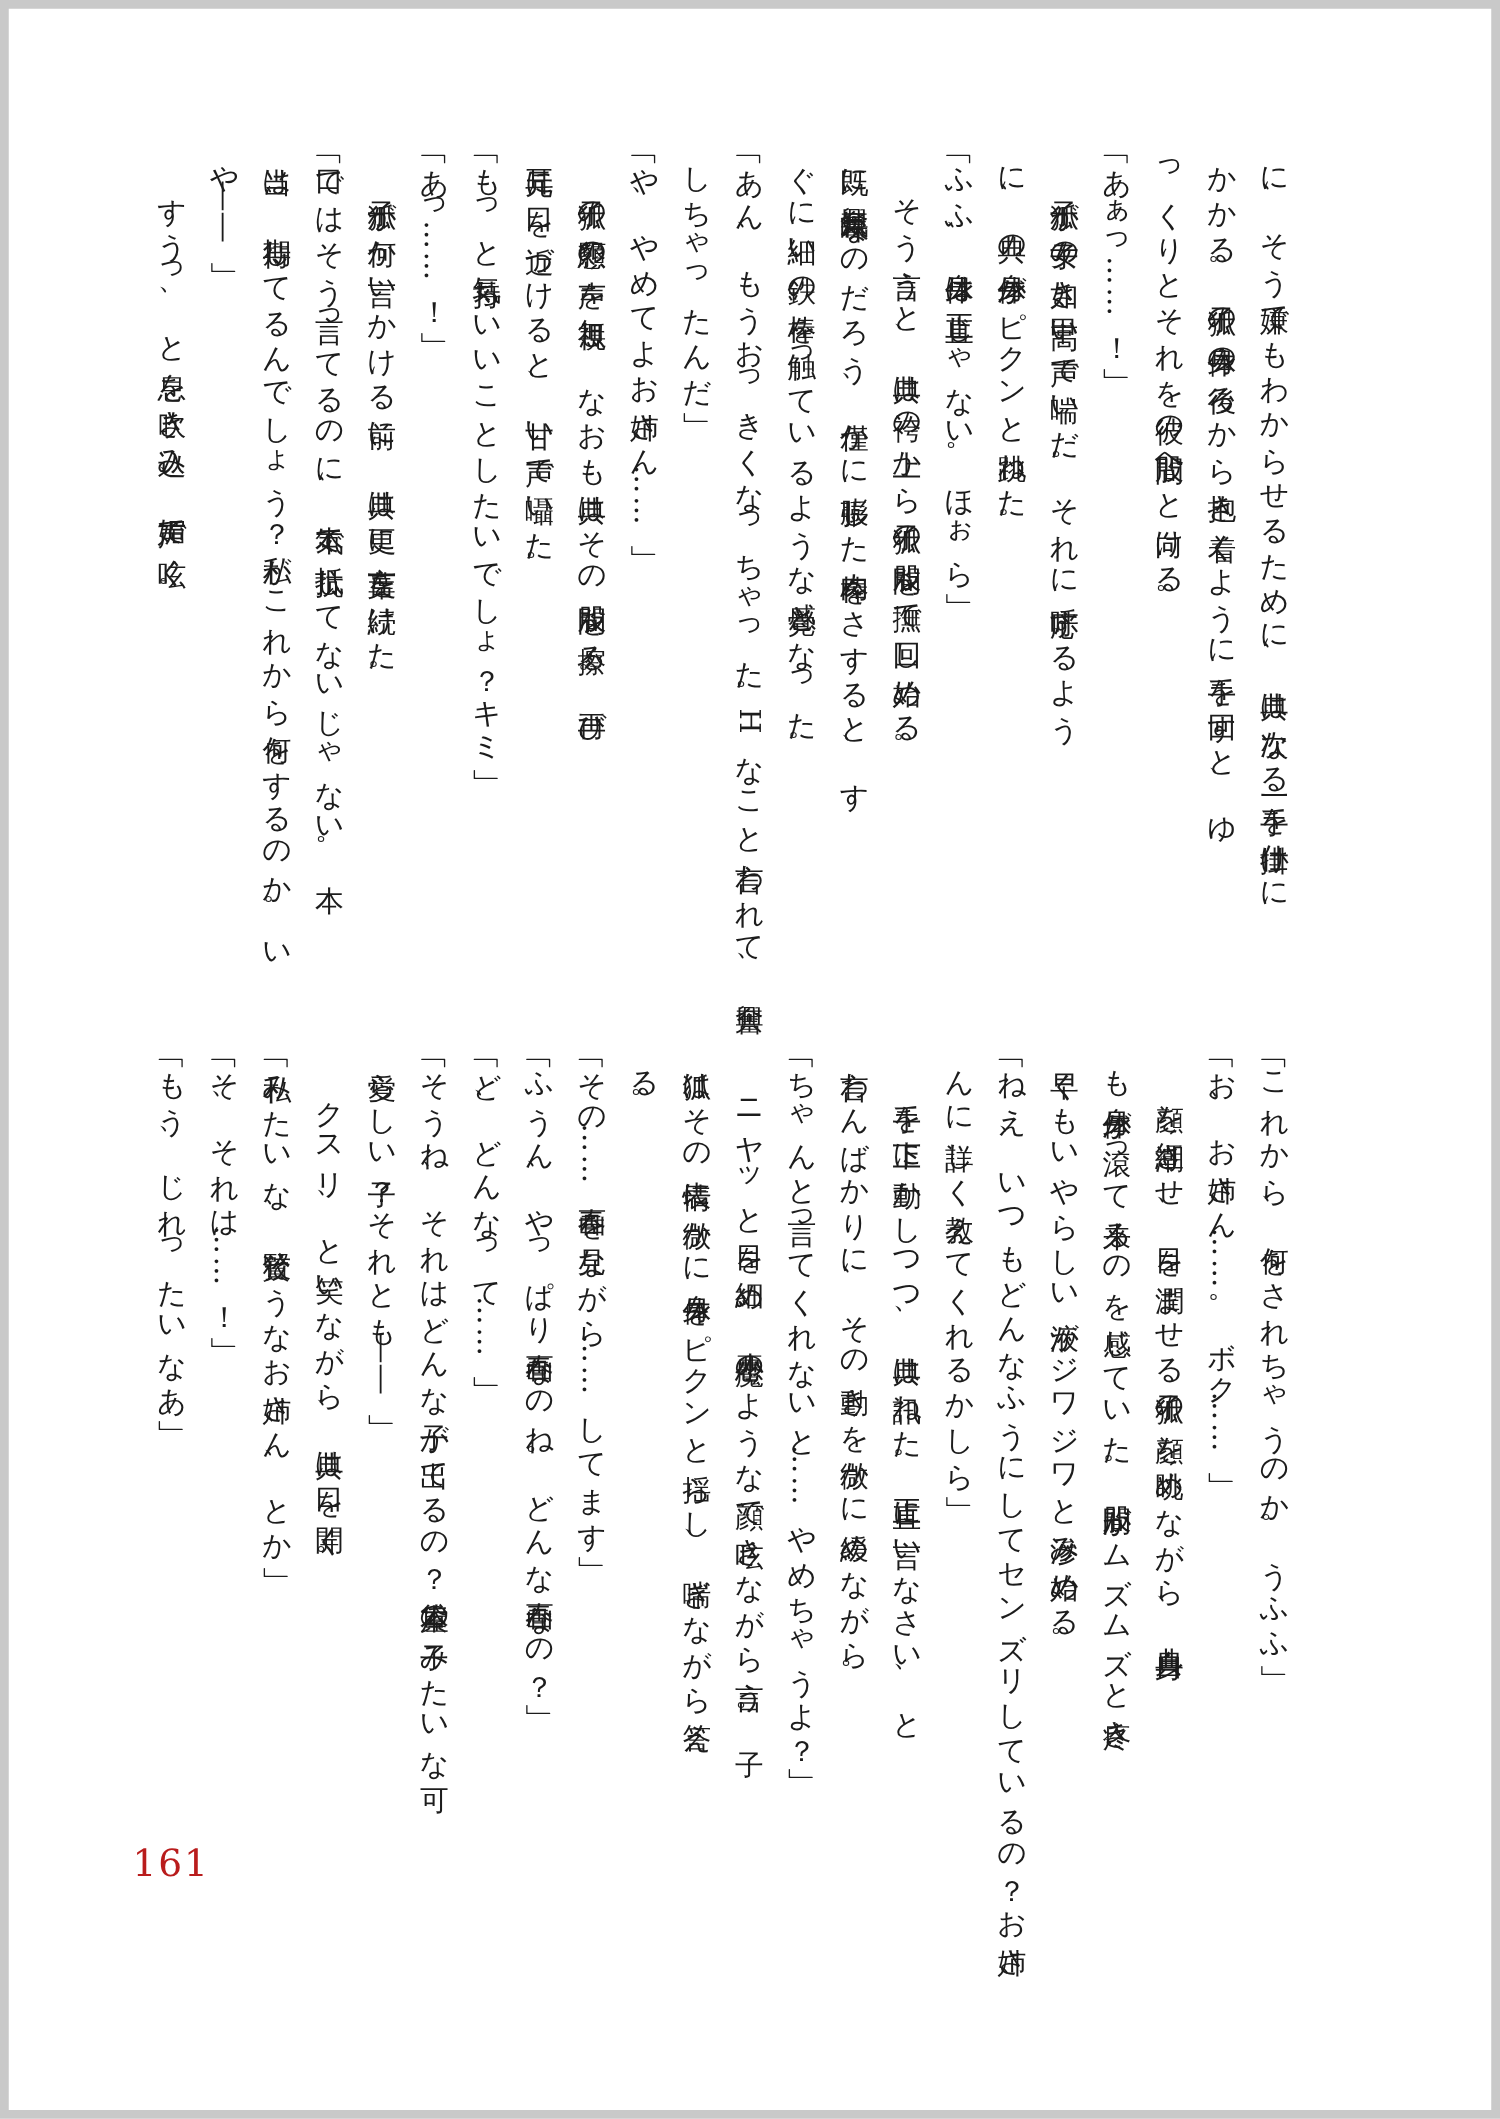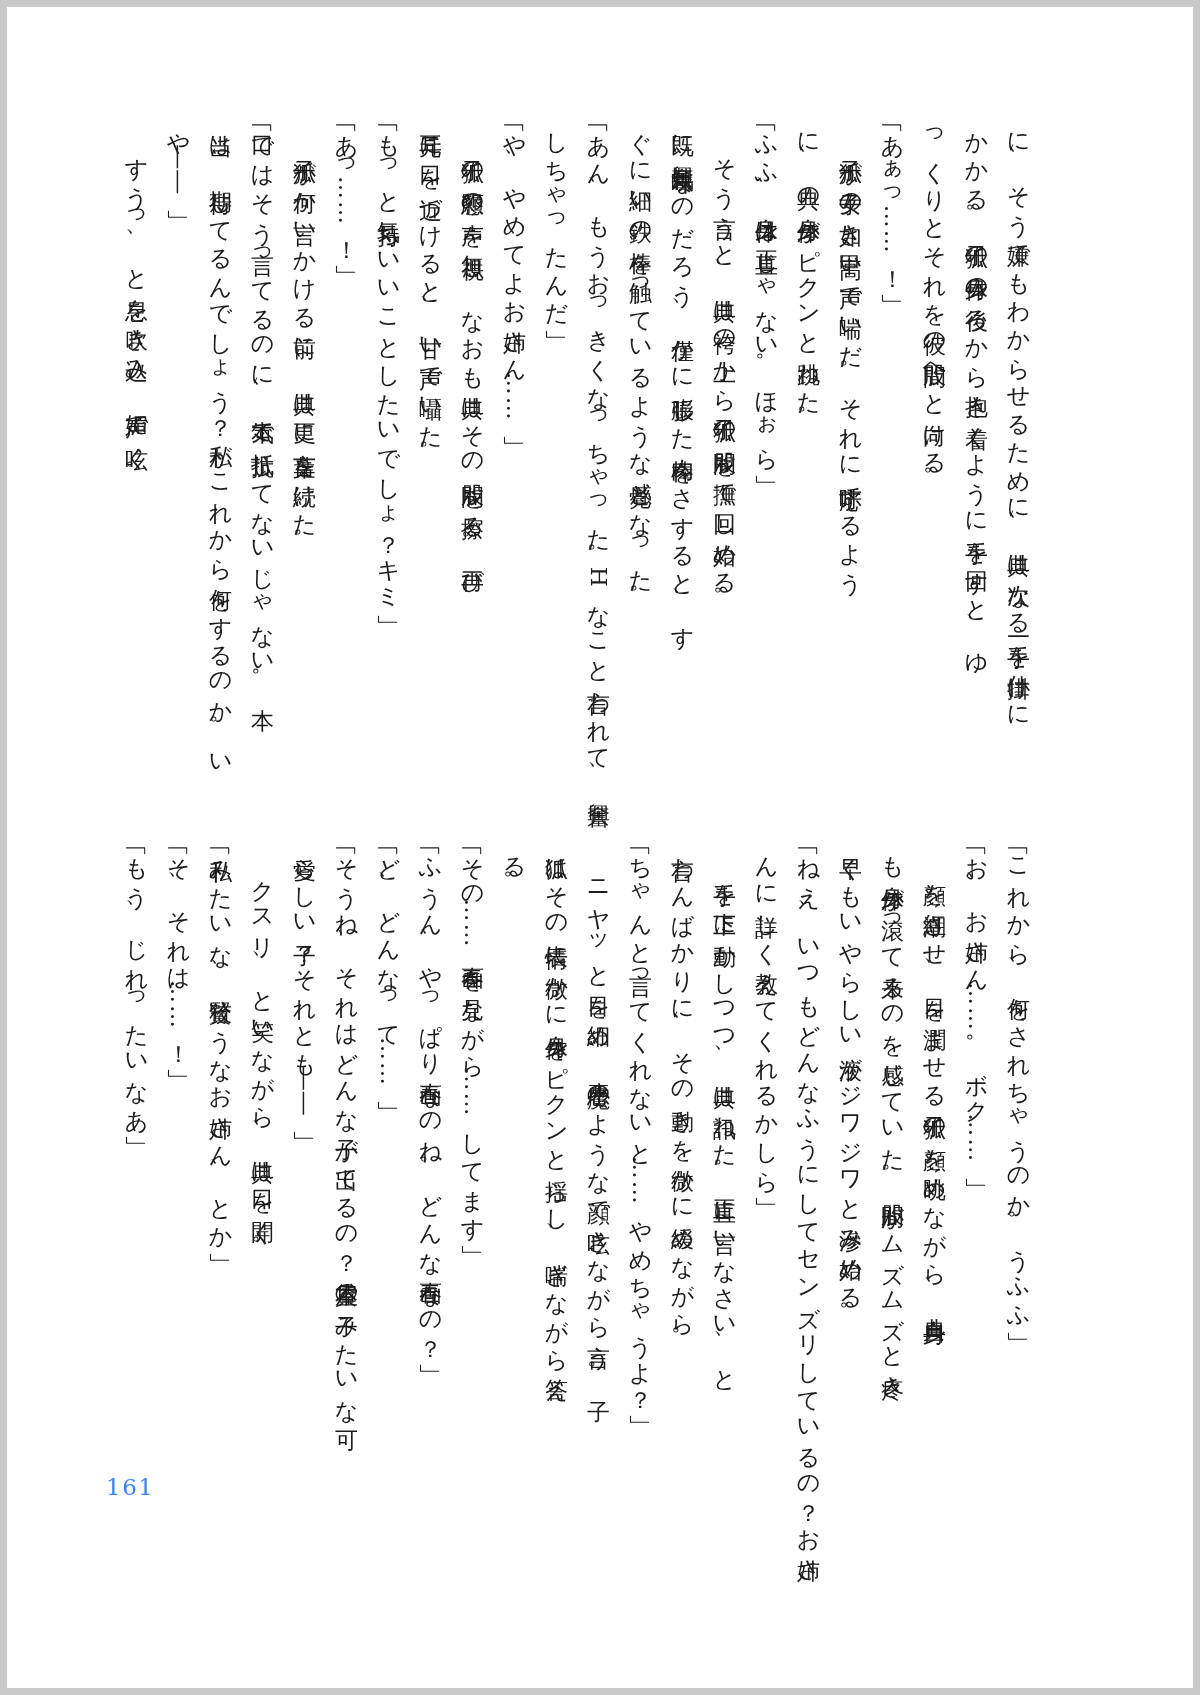--- a/index.html
+++ b/index.html
@@ -38,23 +38,23 @@
     right: 153px;
   }
   .vline {
     white-space: pre;
   }
   .page-number {
     position: absolute;
     left: 99px;
     top: 1467px;
     font-family: "DejaVu Serif", "Liberation Serif", serif;
-    font-size: 23px;
+    font-size: 30px;
     letter-spacing: 1.5px;
-    color: #3b82f6;
+    color: #b91c1c;
   }
 </style>
 </head>
 <body>
 
 <div class="page">
   <div class="vblock vblock-top">
       <div class="vline">に、そう嫌でもわからせるために、典は次なる一手を仕掛けに</div>
       <div class="vline">かかる。子狐の身体の後ろから抱き着くように手を回すと、ゆ</div>
       <div class="vline">っくりとそれを彼の股間へと向ける。</div>

